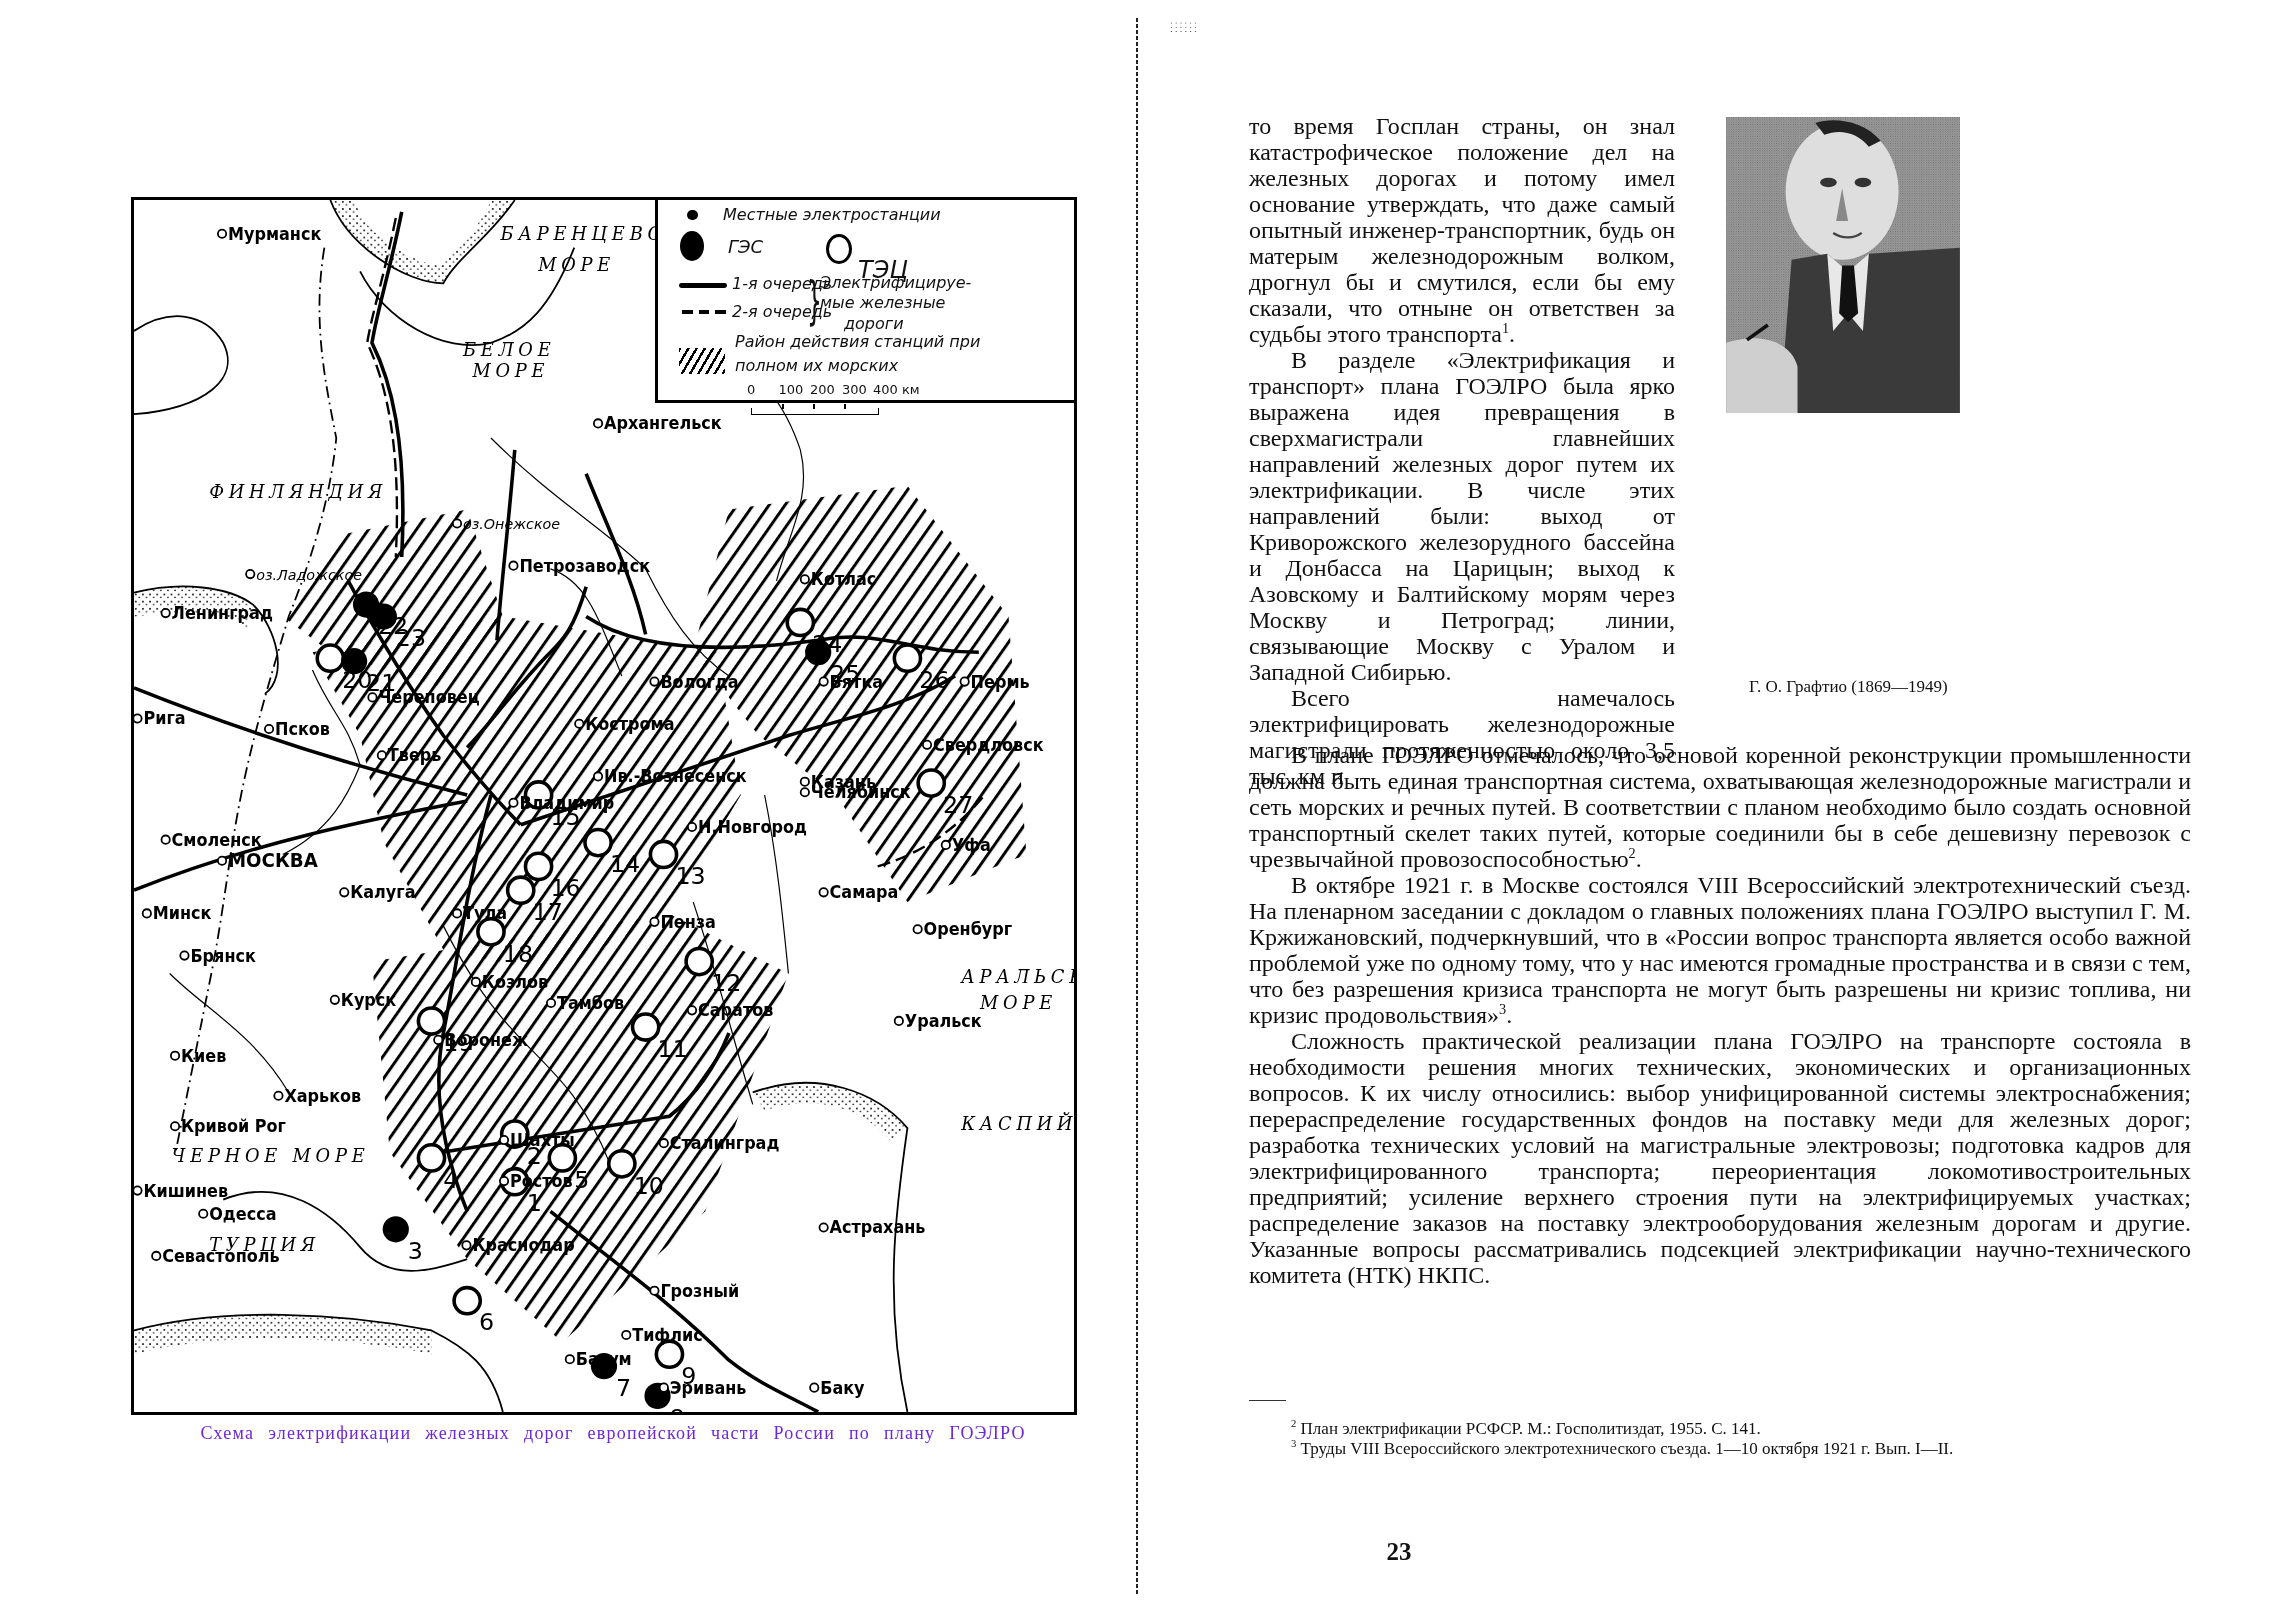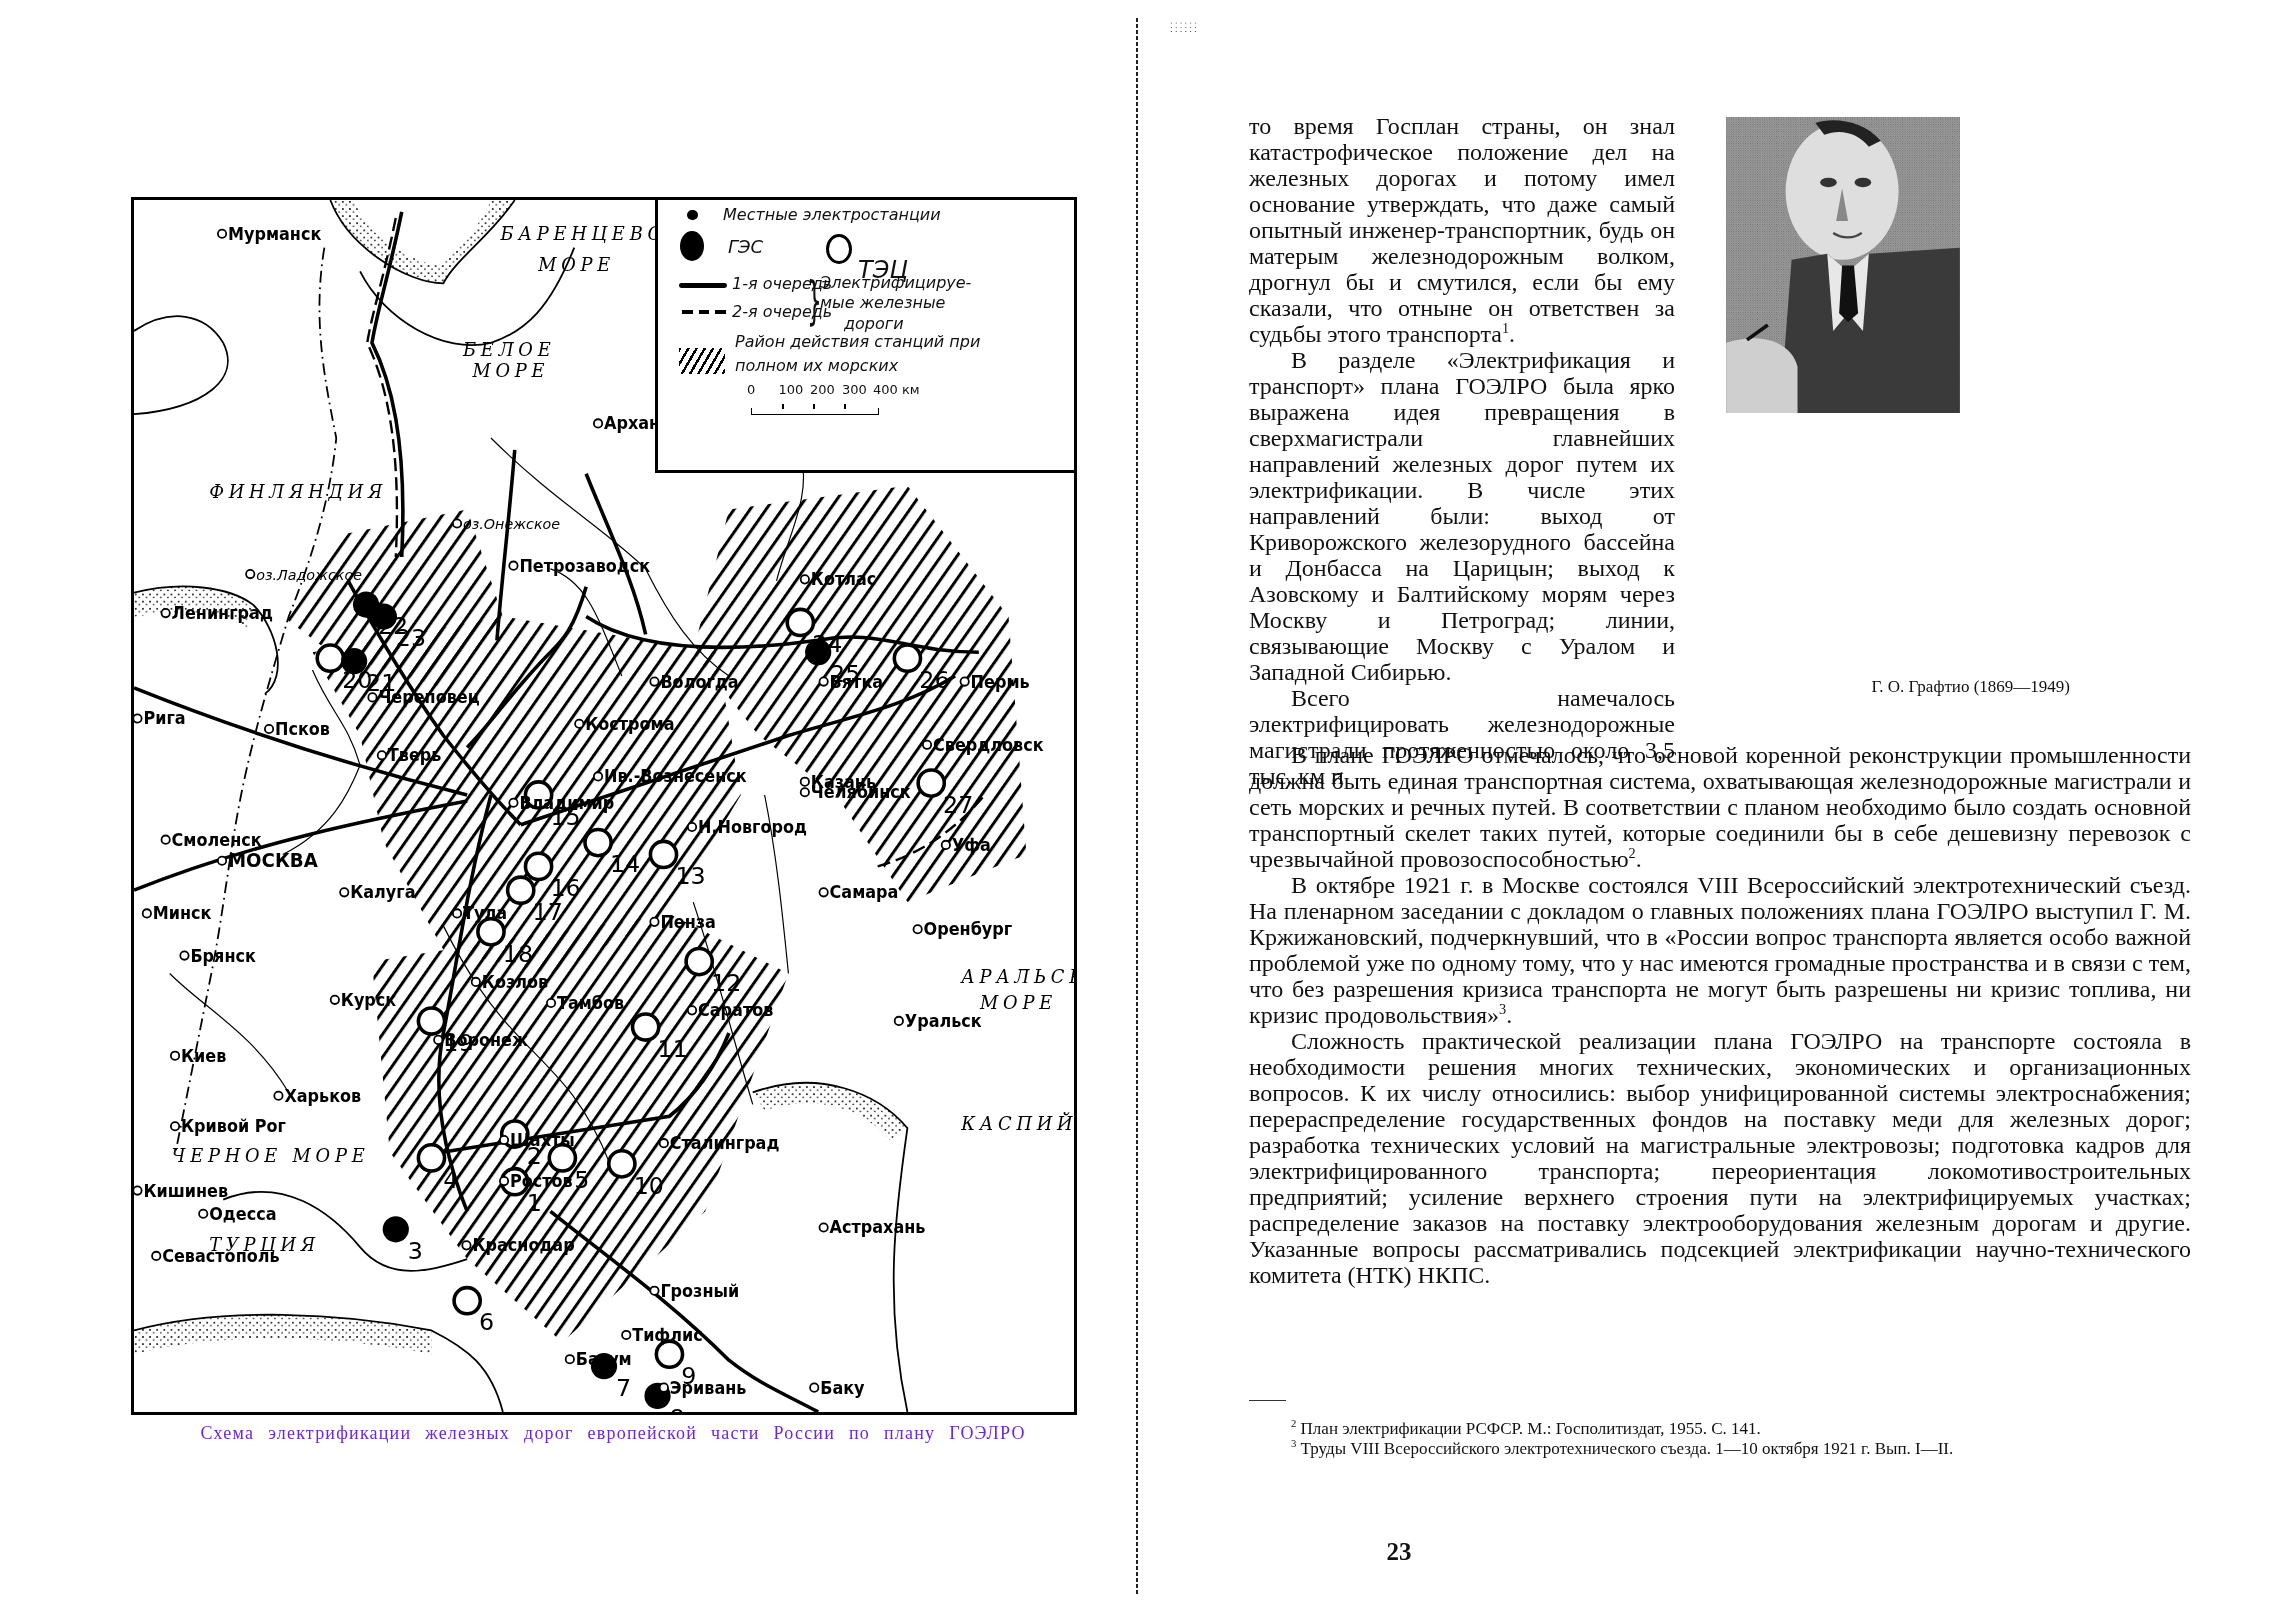--- a/index.html
+++ b/index.html
@@ -3,39 +3,39 @@
 <meta charset="utf-8">
 <style>
   html,body{margin:0;padding:0;background:#fff;}
   body{width:2284px;height:1618px;position:relative;overflow:hidden;font-family:"Liberation Serif","DejaVu Serif",serif;color:#111;}
   .spine{position:absolute;left:1136px;top:18px;width:1.8px;height:1576px;background:repeating-linear-gradient(#222 0 3.6px,#fff 3.6px 6px);}
   .spine-dots{position:absolute;left:1169px;top:21px;width:30px;height:13px;background-image:radial-gradient(#333 0.6px,transparent 0.8px);background-size:4.8px 4.2px;}
   
   .map-frame{position:absolute;left:131px;top:197px;width:946px;height:1218px;border:3px solid #000;box-sizing:border-box;background:#fff;overflow:hidden;}
   .map-frame svg{position:absolute;left:0;top:0;width:940px;height:1212px;}
   .map-caption{position:absolute;left:149px;top:1423px;width:928px;text-align:center;font-size:18px;letter-spacing:1.2px;word-spacing:8.3px;color:#6d28d9;}
-  .legend{position:absolute;left:655px;top:197px;width:422px;height:276px;border:3.6px solid #000;border-top-width:3px;border-right-width:3px;background:#fff;box-sizing:border-box;font-family:"DejaVu Sans",sans-serif;font-style:oblique;font-size:16px;}
+  .legend{position:absolute;left:655px;top:197px;width:422px;height:206px;border:3.6px solid #000;border-top-width:3px;border-right-width:3px;background:#fff;box-sizing:border-box;font-family:"DejaVu Sans",sans-serif;font-style:oblique;font-size:16px;}
   .legend .row{position:absolute;white-space:nowrap;}
   .lg-dot{position:absolute;left:29px;top:9.5px;width:10.7px;height:10.7px;border-radius:50%;background:#000;}
   .lg-ges{position:absolute;left:22px;top:31px;width:24px;height:30px;border-radius:50%;background:#000;}
   .lg-tec{position:absolute;left:168px;top:34px;width:20px;height:24px;border-radius:50%;border:3px solid #000;}
   .lg-line1{position:absolute;left:21px;top:83px;width:48px;height:4.8px;background:#000;border-radius:2.4px;}
   .lg-line2{position:absolute;left:24px;top:110px;width:45px;height:3.6px;background:repeating-linear-gradient(90deg,#000 0 10.7px,transparent 10.7px 16.7px);}
   .lg-brace{position:absolute;left:149px;top:74px;font-size:52px;font-style:normal;line-height:1;transform:scaleX(0.45);transform-origin:left top;}
   .lg-hatch{position:absolute;left:21px;top:148px;width:46px;height:26px;background:repeating-linear-gradient(120deg,#000 0 2.4px,transparent 2.4px 7.1px);}
   .lg-scale{position:absolute;left:93px;top:208px;width:126px;height:6px;border:1.8px solid #000;border-top:none;}
   .lg-scale i{position:absolute;top:-3.6px;width:1.8px;height:4.8px;background:#000;}
   
   .body-text{position:absolute;font-size:24px;line-height:26px;text-align:justify;}
   .body-text p{margin:0;text-indent:42px;}
   .body-text p.noindent{text-indent:0;}
   .col-narrow{left:1249px;top:113px;width:426px;}
   .col-wide{left:1249px;top:742px;width:942px;}
   .portrait-frame{position:absolute;left:1726px;top:117px;width:234px;height:296px;overflow:hidden;background:#8a8a8a;}
-  .photo-caption{position:absolute;left:1749px;top:677px;width:321px;font-size:17px;text-align:right;}
+  .photo-caption{position:absolute;left:1749px;top:677px;width:321px;font-size:17px;text-align:left;}
   .fn-rule{position:absolute;left:1249px;top:1400px;width:37px;height:1.2px;background:#333;}
   .footnotes{position:absolute;left:1249px;top:1419px;width:940px;font-size:17px;line-height:20px;}
   .footnotes p{margin:0;text-indent:42px;text-align:justify;}
   .footnotes sup{font-size:10.7px;}
   .page-number{position:absolute;left:1375px;top:1538px;width:48px;text-align:center;font-size:25px;font-weight:bold;}
   sup{font-size:14.3px;line-height:0;}
   .mlabel{font-family:"DejaVu Sans Condensed","DejaVu Sans",sans-serif;font-weight:bold;fill:#000;}
   .slabel{font-family:"DejaVu Sans",sans-serif;fill:#000;}
   .rlabel{font-family:"DejaVu Sans",sans-serif;font-style:oblique;fill:#000;}
   .sea{font-family:"DejaVu Serif",serif;font-style:italic;fill:#000;letter-spacing:8px;}

